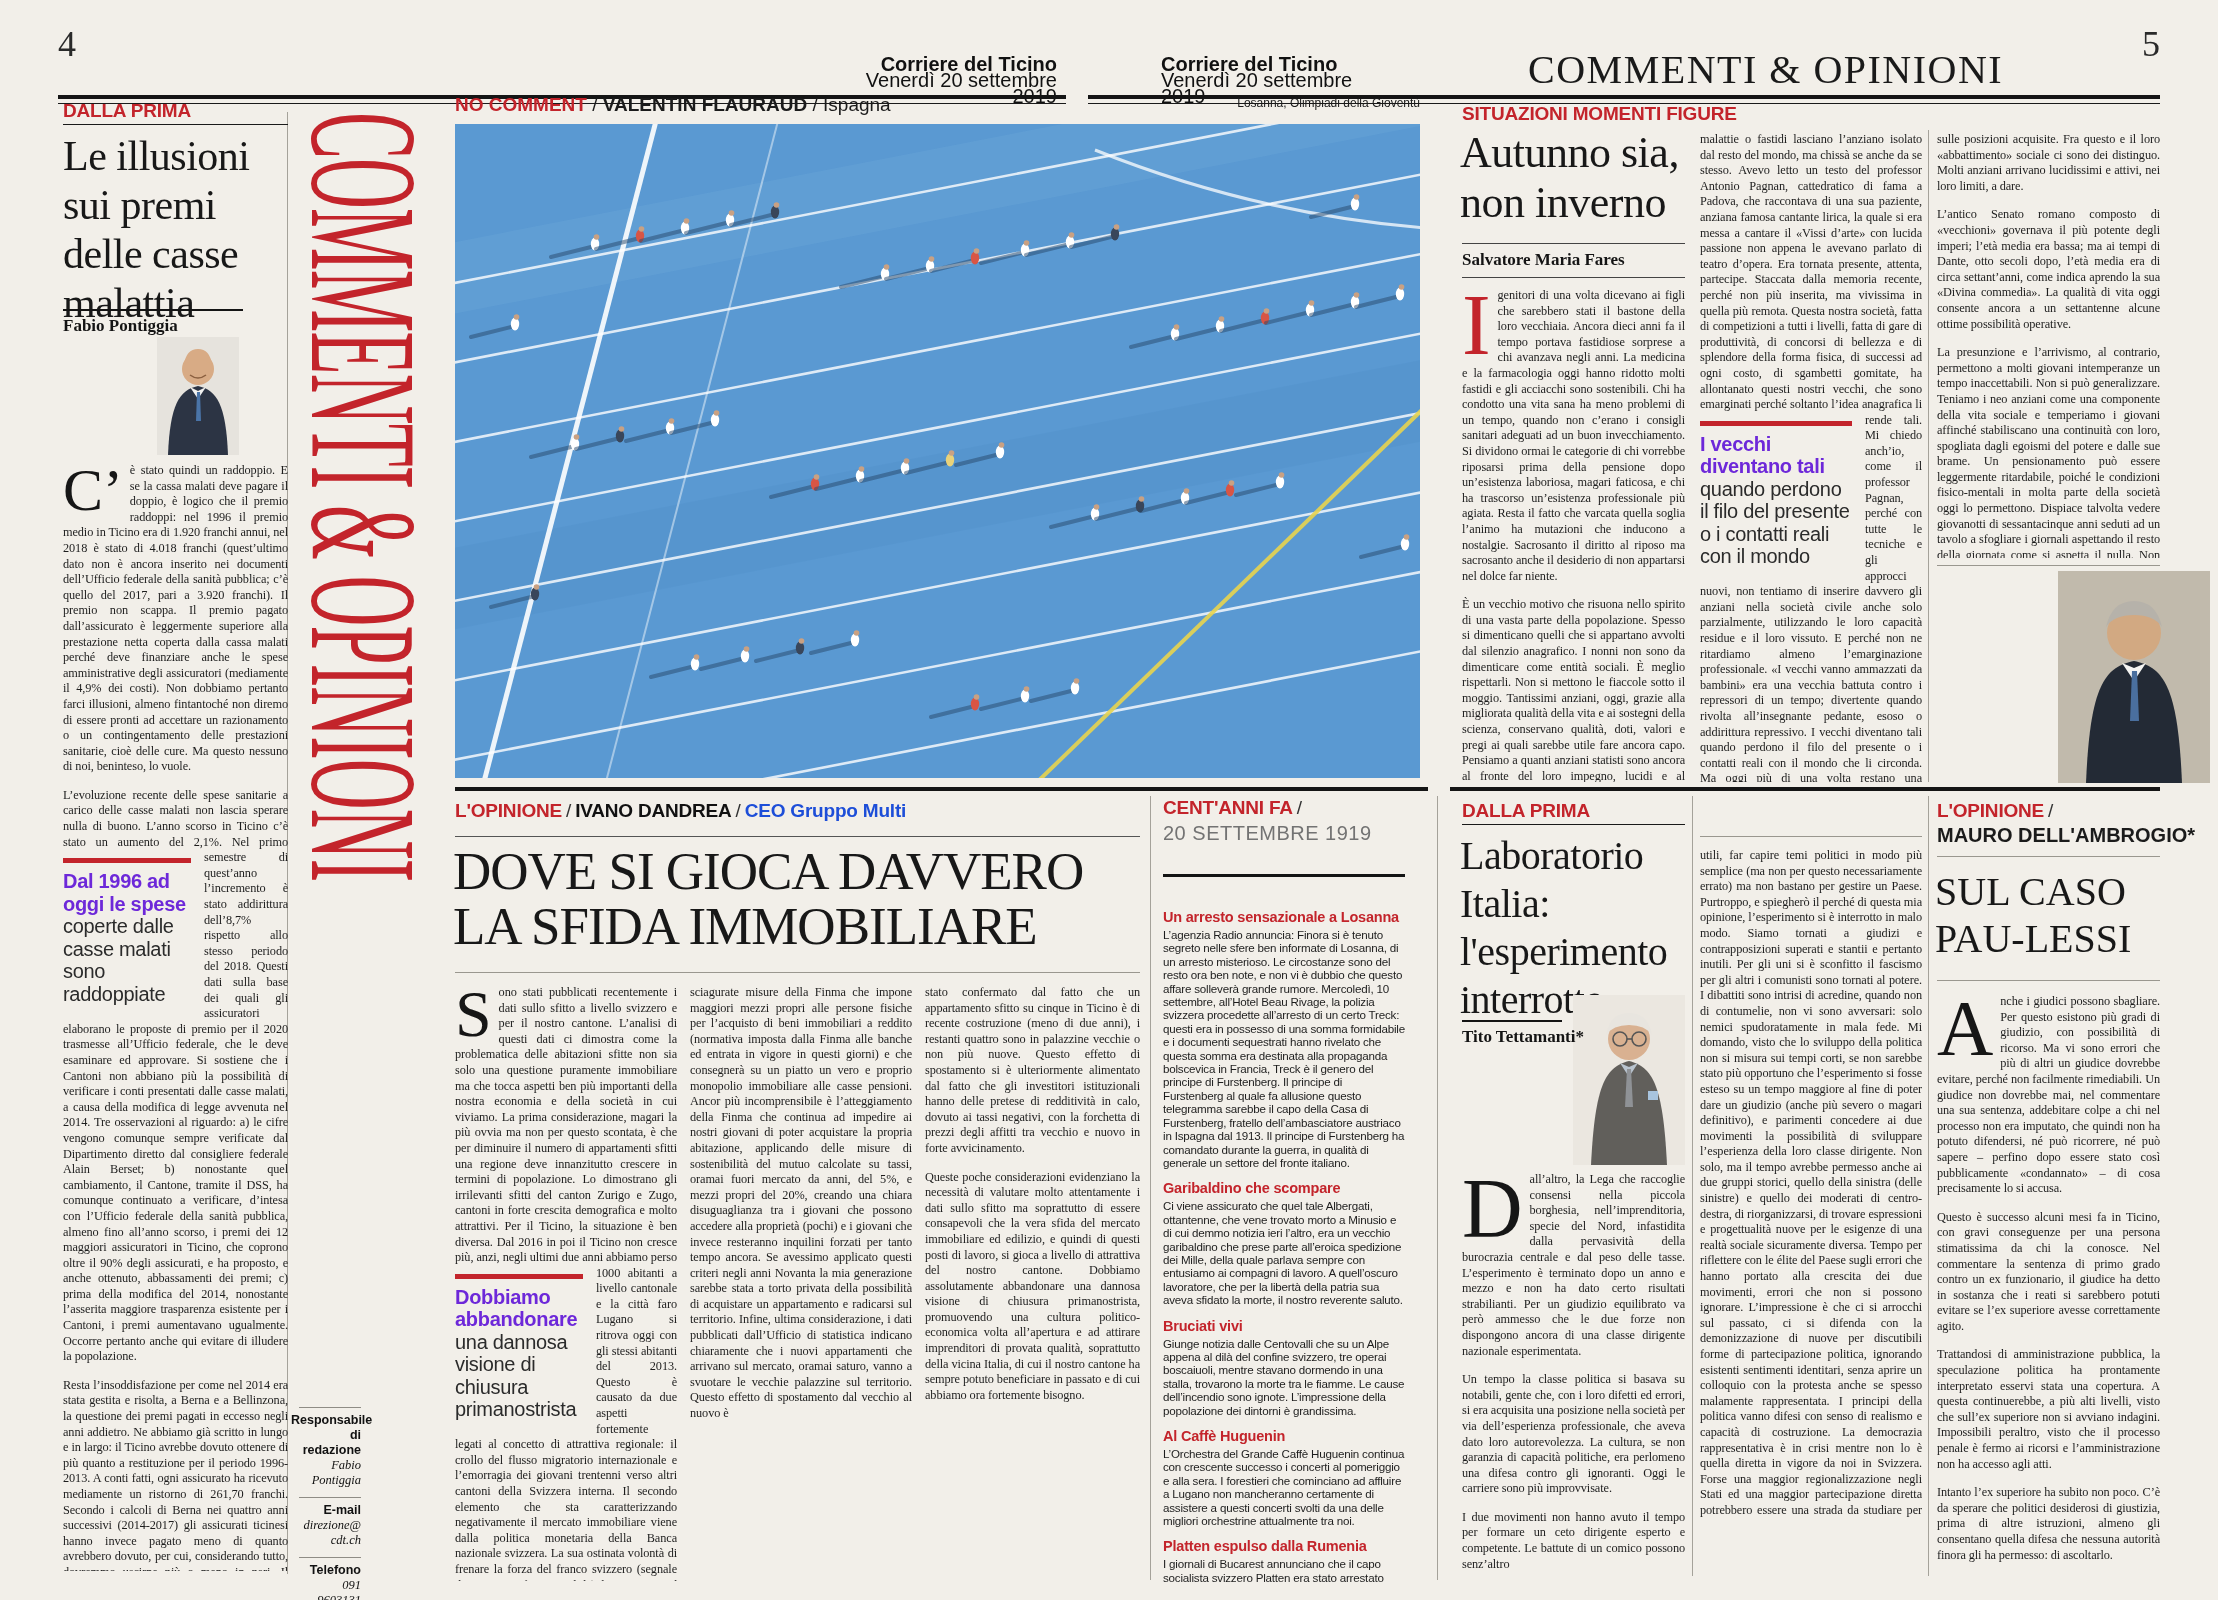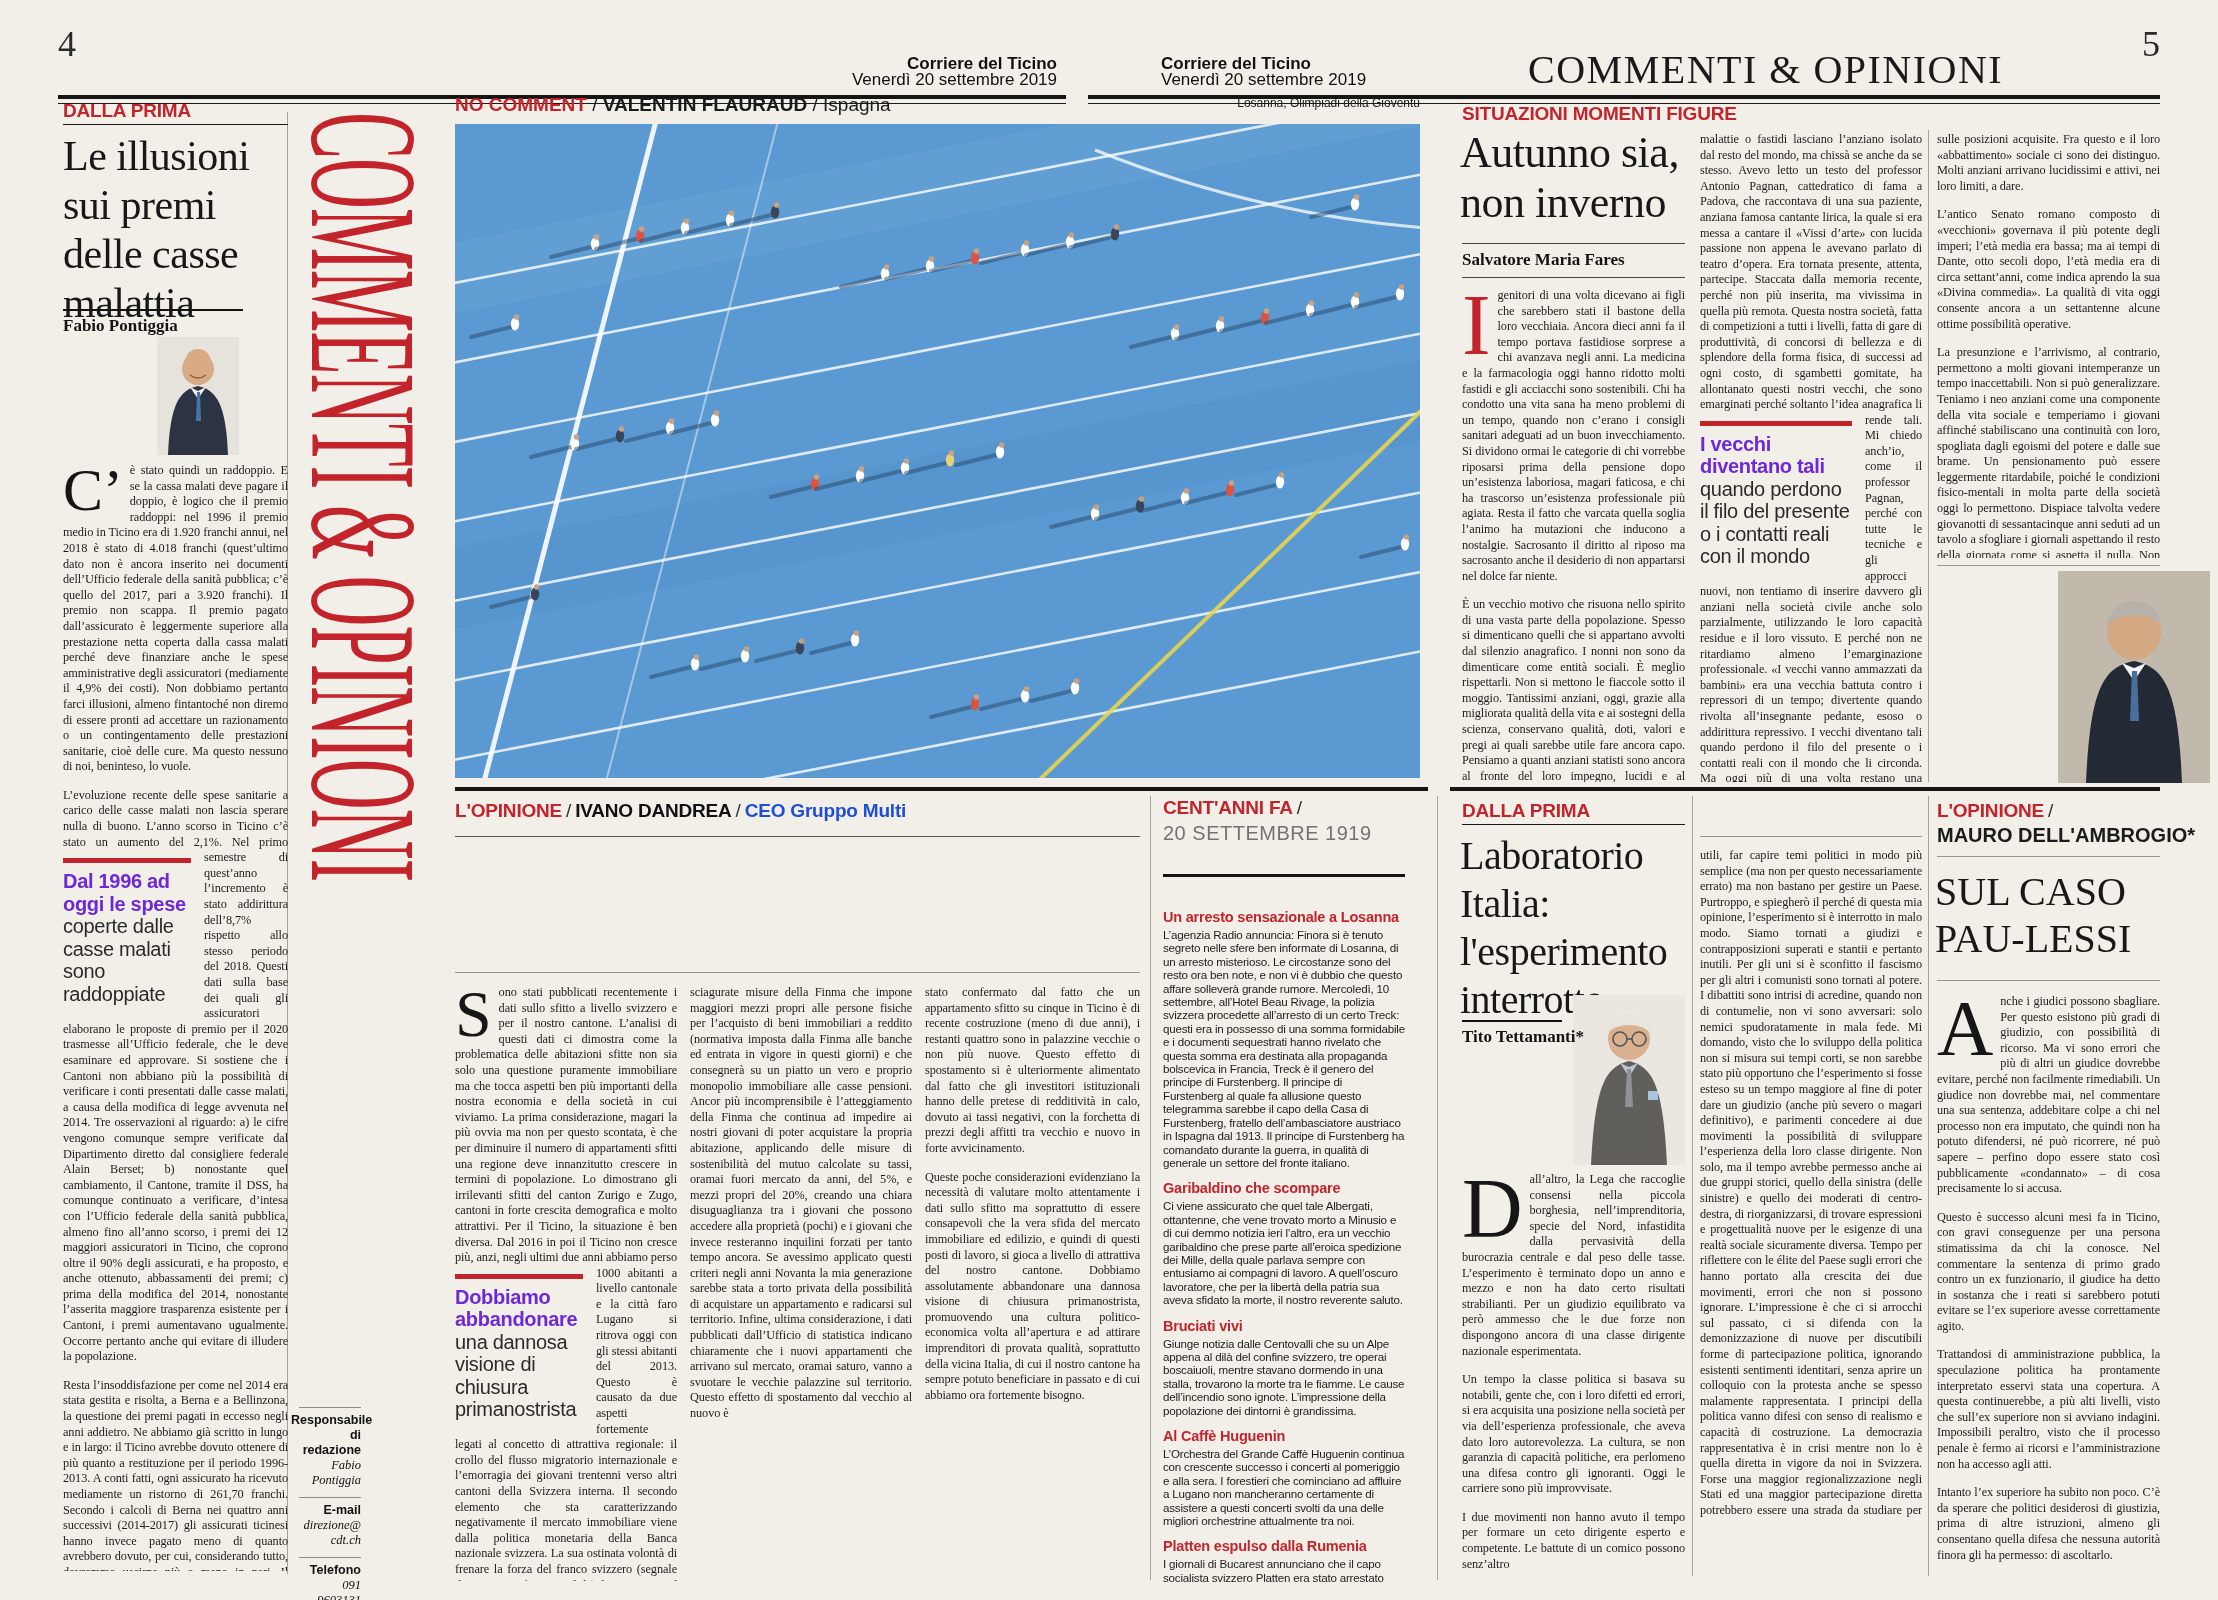--- a/index.html
+++ b/index.html
@@ -10,21 +10,21 @@
     --lightrule:#9a978f;
   }
   html,body{margin:0;padding:0;background:#d8d5cd;}
   .sheet{
     position:relative;width:2218px;height:1600px;background:var(--paper);
     font-family:"Liberation Serif",serif;color:var(--ink);overflow:hidden;
   }
   .abs{position:absolute;}
   
   .pageno{font:400 36px/36px "Liberation Serif",serif;color:#2a2a2a;}
-  .hdr{font-family:"Liberation Sans",sans-serif;font-size:17px;line-height:16px;color:#111;}
+  .hdr{font-family:"Liberation Sans",sans-serif;font-size:20px;line-height:16px;color:#111;}
   .hdr .b{font-weight:700;}
   .section-title{font:400 40px/40px "Liberation Serif",serif;letter-spacing:1.5px;color:#1a1a1a;white-space:nowrap;}
   .hrule{background:var(--rule);}
   .hrule-thin{background:#1a1a1a;height:1px;}
   .ltrule{background:var(--lightrule);height:1px;}
   .vrule{width:1px;background:#a5a29a;}
   
   .kicker{font-family:"Liberation Sans",sans-serif;font-weight:700;font-size:19px;letter-spacing:-0.2px;color:var(--red);white-space:nowrap;}
   .kicker .slash{color:#333;font-weight:400;padding:0 4px;}
   .kicker .who{color:#111;}
@@ -227,20 +227,22 @@
     </g>
   </svg>
 
   <div class="abs hrule" style="left:455px;top:787px;width:973px;height:4px;"></div>
   <div class="abs hrule" style="left:1450px;top:787px;width:710px;height:4px;"></div>
 
   <div class="abs kicker" style="left:455px;top:800px;">
     <span>L'OPINIONE</span><span class="slash">/</span><span class="who">IVANO DANDREA</span><span class="slash">/</span><span class="role">CEO Gruppo Multi</span>
   </div>
   <div class="abs" style="left:455px;top:836px;width:685px;height:1px;background:#555;"></div>
+  <div class="abs headline hl-sfida" style="left:453px;top:844px;width:720px;">DOVE SI GIOCA DAVVERO
+LA SFIDA IMMOBILIARE</div>
   <div class="abs ltrule" style="left:455px;top:972px;width:685px;"></div>
 
   <div class="abs colbody" style="left:455px;top:985px;width:222px;height:596px;">
     <p><span class="dc dc-s">S</span><span>ono stati pubblicati recentemente i dati sullo sfitto a livello svizzero e per il nostro cantone. L’analisi di questi dati ci dimostra come la problematica delle abitazioni sfitte non sia solo una questione puramente immobiliare ma che tocca aspetti ben più importanti della nostra economia e della società in cui viviamo. La prima considerazione, magari la più ovvia ma non per questo scontata, è che per diminuire il numero di appartamenti sfitti una regione deve innanzitutto crescere in termini di popolazione. Lo dimostrano gli irrilevanti sfitti del canton Zurigo e Zugo, cantoni in forte crescita demografica e molto attrattivi. Per il Ticino, la situazione è ben diversa. Dal 2016 in poi il Ticino non cresce più, anzi, negli ultimi due anni abbiamo </span><span class="pq">
           <span class="pb">Dobbiamo abbandonare</span>
           <span class="pl">una dannosa visione di chiusura primanostrista</span>
         </span><span>perso 1000 abitanti a livello cantonale e la città faro Lugano si ritrova oggi con gli stessi abitanti del 2013. Questo è causato da due aspetti fortemente legati al concetto di attrattiva regionale: il crollo del flusso migratorio internazionale e l’emorragia dei giovani trentenni verso altri cantoni della Svizzera interna. Il secondo elemento che sta caratterizzando negativamente il mercato immobiliare viene dalla politica monetaria della Banca nazionale svizzera. La sua ostinata volontà di frenare la forza del franco svizzero (segnale di economia forte e solida) la costringe ad applicare tassi sempre più negativi inducendo i fondi pensionistici svizzeri ad investire le loro liquidità nell’unico strumento che oggi può dare un rendimento positivo in franchi svizzeri, cioè l’investimento immobiliare. La conseguenza è che, in tutta la Svizzera, compreso il nostro cantone, i principali attori del mercato immobiliare sono le casse pensioni (con i nostri soldi) che investono nelle nostre città in modo importante. Questo effetto non potrà che aumentare nei prossimi anni a seguito delle</span></p>
   </div>
   <div class="abs colbody" style="left:690px;top:985px;width:222px;height:596px;">
     <p><span>sciagurate misure della Finma che impone maggiori mezzi propri alle persone fisiche per l’acquisto di beni immobiliari a reddito (normativa imposta dalla Finma alle banche ed entrata in vigore in questi giorni) e che consegnerà su un piatto un vero e proprio monopolio immobiliare alle casse pensioni. Ancor più incomprensibile è l’atteggiamento della Finma che continua ad impedire ai nostri giovani di poter acquistare la propria abitazione, applicando delle misure di sostenibilità del mutuo calcolate su tassi, oramai fuori mercato da anni, del 5%, e mezzi propri del 20%, creando una chiara disuguaglianza tra i giovani che possono accedere alla proprietà (pochi) e i giovani che invece resteranno inquilini forzati per tanto tempo ancora. Se avessimo applicato questi criteri negli anni Novanta la mia generazione sarebbe stata a torto privata della possibilità di acquistare un appartamento e radicarsi sul territorio. Infine, ultima considerazione, i dati pubblicati dall’Ufficio di statistica indicano chiaramente che i nuovi appartamenti che arrivano sul mercato, oramai saturo, vanno a svuotare le vecchie palazzine sul territorio. Questo effetto di spostamento dal vecchio al nuovo è</span></p>

